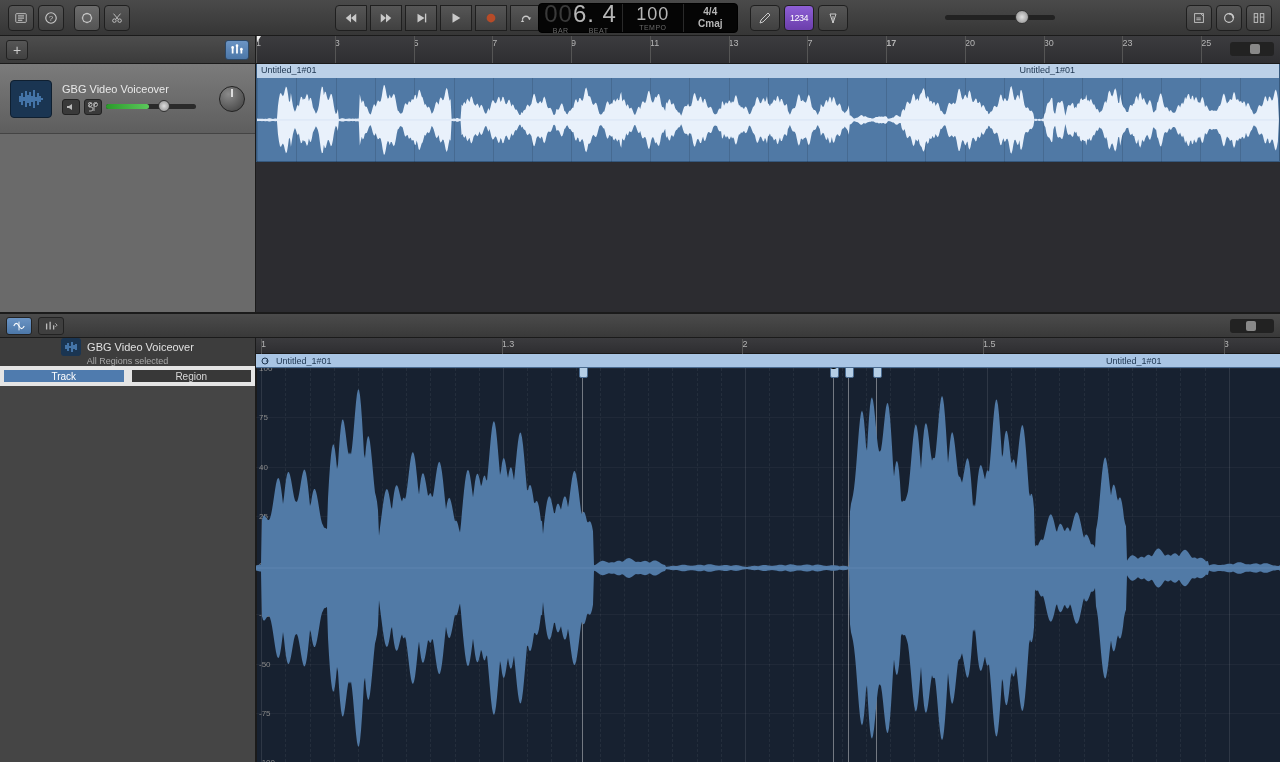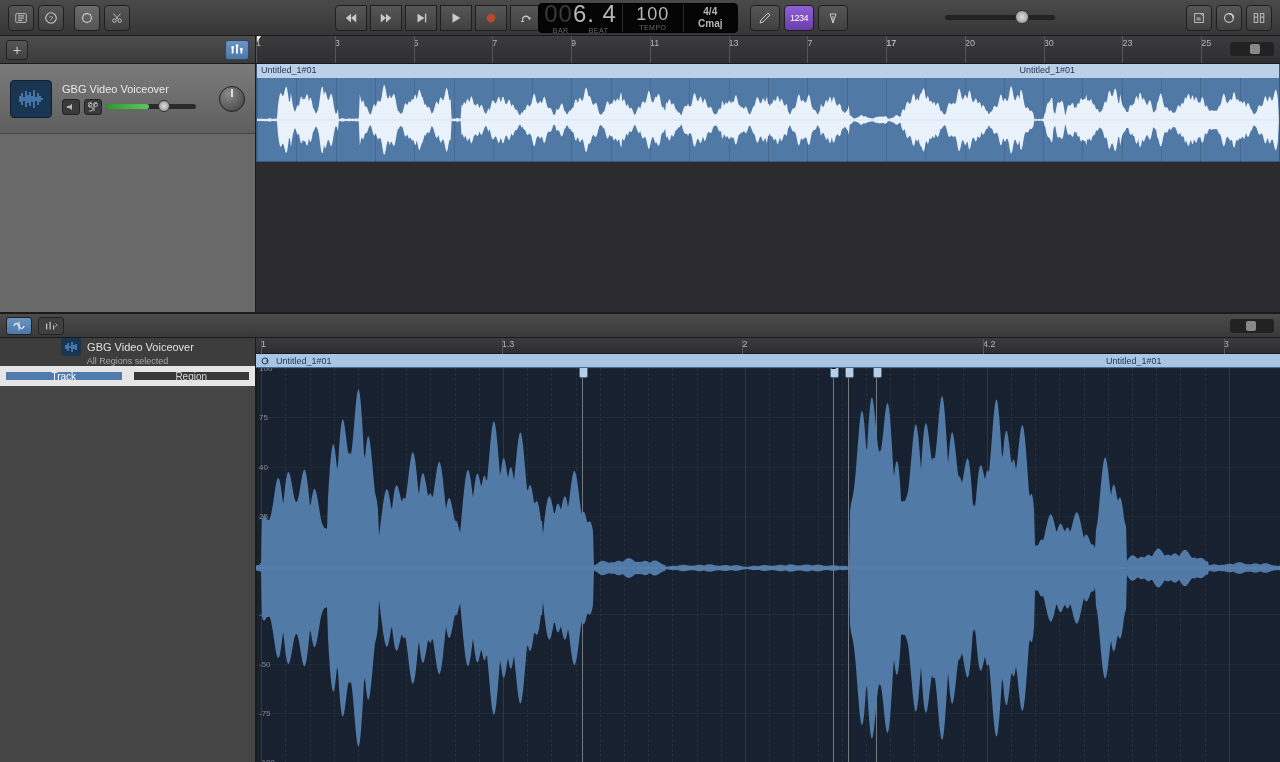--- a/index.html
+++ b/index.html
@@ -107,21 +107,21 @@
 
   .ed-body{flex:1;display:flex;}
   .ed-sidebar{width:256px;background:#454545;border-right:1px solid var(--divider);display:flex;flex-direction:column;}
   .ed-title{height:28px;display:flex;flex-direction:column;align-items:center;justify-content:center;padding:2px 0;background:#3d3d3d;}
   .ed-title .t{font-size:11px;color:#e0e0e0;}
   .ed-title .s{font-size:9px;color:#aaa;}
   .ed-title-row{display:flex;align-items:center;}
   .ed-title-icon{width:20px;height:18px;background:#1a3552;border-radius:3px;margin-right:6px;display:flex;align-items:center;justify-content:center;}
   .ed-title-icon svg{width:14px;height:12px;}
   .ed-tabs{display:flex;height:20px;font-size:10px;}
-  .ed-tab{flex:1;display:flex;align-items:center;justify-content:center;background:#383838;border:6px solid #e5e5e5;cursor:pointer;}
+  .ed-tab{flex:1;display:flex;align-items:center;justify-content:center;background:#383838;border:4px solid #e5e5e5;cursor:pointer;}
   .ed-tab.active{background:var(--tab-active);color:#fff;}
   .ed-params{flex:1;background:#4a4a4a;padding:10px 10px;font-size:11px;color:#ccc;display:flex;flex-direction:column;}
   .param-spacer{flex:1;}
   .pslider-wrap{display:flex;align-items:center;gap:6px;}
   .pslider{flex:1;height:6px;background:#2a2a2a;border:1px solid #1a1a1a;border-radius:3px;position:relative;max-width:170px;}
   .pslider-thumb{position:absolute;top:-4px;width:12px;height:12px;background:radial-gradient(#ddd,#777);border:1px solid #222;border-radius:50%;}
   .check{display:flex;align-items:center;gap:6px;}
   .checkbox{width:12px;height:12px;border:1px solid #222;border-radius:2px;background:#333;display:flex;align-items:center;justify-content:center;color:#7ab7ff;font-size:10px;}
   .checkbox.checked{background:#2b4d6f;}
   .checkbox.checked:after{content:'✓';color:#bde0ff;}
@@ -452,21 +452,21 @@
         <div class="ed-tab active">Track</div>
         <div class="ed-tab">Region</div>
       </div>
     </div>
 
     <div class="ed-main">
       <div class="ed-ruler" id="ed-ruler">
           <div class="rt" style="left: 0.5%;">1</div>
           <div class="rt" style="left: 24%;">1.3</div>
           <div class="rt" style="left: 47.5%;">2</div>
-          <div class="rt" style="left: 71%;">4.2</div>
+          <div class="rt" style="left: 71%;">1.5</div>
           <div class="rt" style="left: 94.5%;">3</div>
         </div>
       <div class="ed-region-strip">
         <svg class="loop-icon" viewBox="0 0 12 10">
             <path d="M2 5a3 3 0 0 1 6 0 3 3 0 0 1-6 0z" fill="none" stroke="#1e3650"></path>
             <polygon points="8,5 6.5,3.5 6.5,6.5" fill="#1e3650"></polygon>
           </svg>
         <span>Untitled_1#01</span>
         <span class="rname2" style="left: 83%;">Untitled_1#01</span>
       </div>

